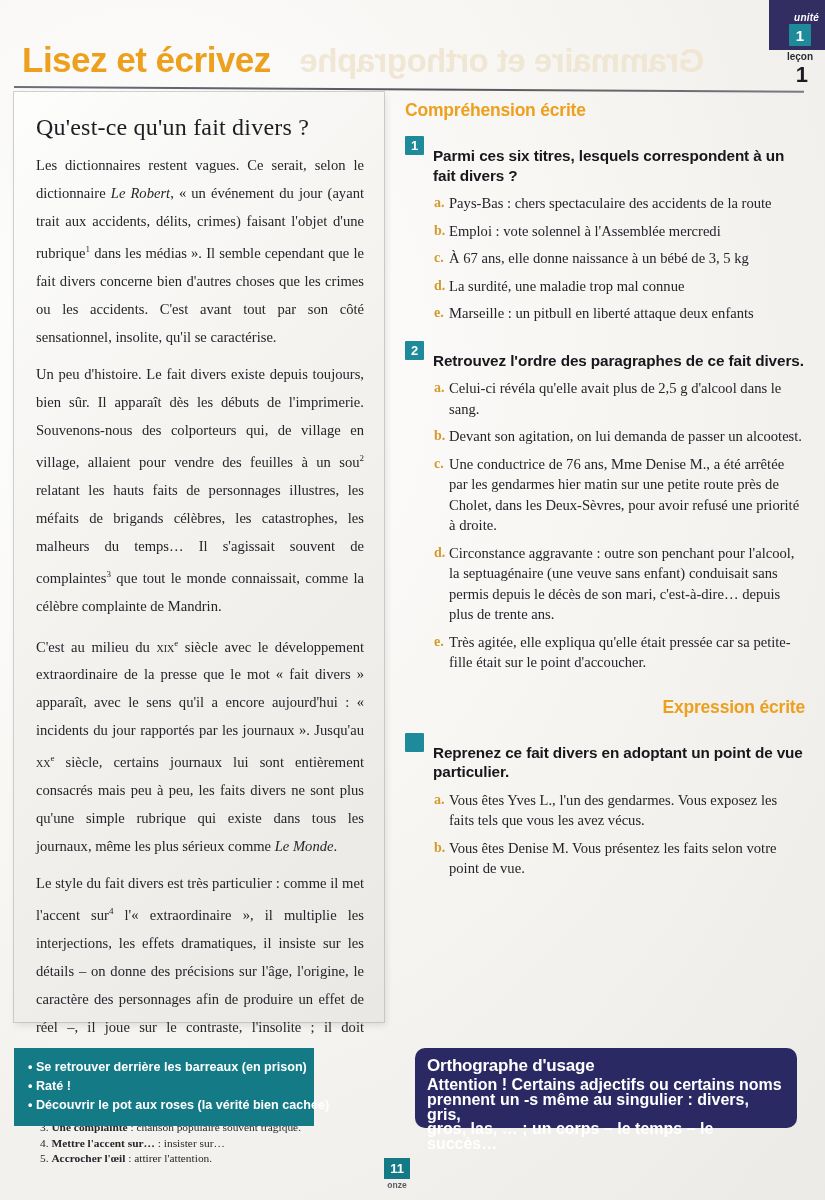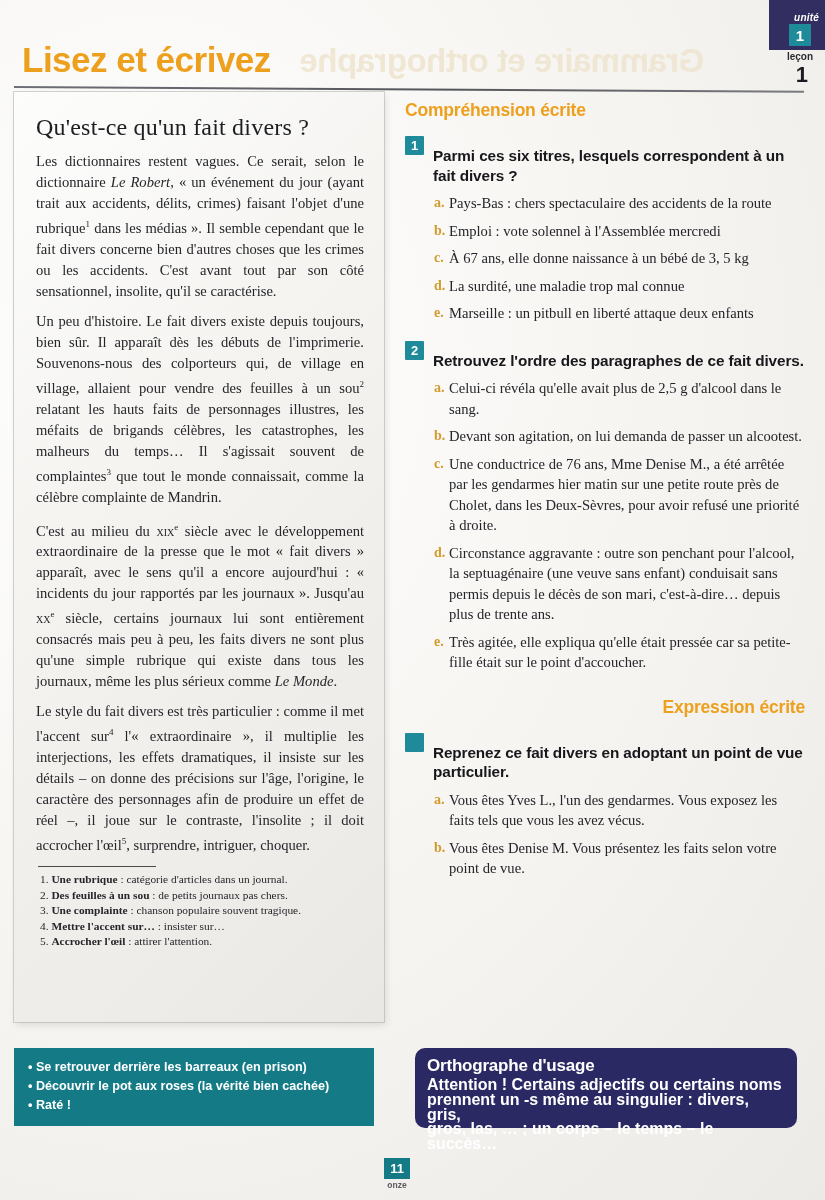--- a/index.html
+++ b/index.html
@@ -74,21 +74,21 @@
     box-sizing:border-box;
   }
   .art-h1{
     font-family:"Liberation Serif", serif;
     font-size:24px;color:#1e1e22;
     margin:4px 0 10px 0;font-weight:normal;
     letter-spacing:.2px;
   }
   .art-p{
     font-family:"Liberation Serif", serif;
-    font-size:14.6px;line-height:21px;
+    font-size:14.6px;line-height:28px;
     color:#25252a;text-align:justify;
     margin:0 0 9px 0;
     hyphens:auto;
   }
   .art-p i{font-style:italic;}
   .art-p sup{font-size:9px;vertical-align:super;}
   .sc{font-variant:small-caps;}
   .fn-rule{
     width:118px;height:1px;background:#4a4a4e;margin:10px 0 5px 2px;
   }
@@ -127,21 +127,21 @@
     color:#d39b2c;font-size:14px;font-weight:bold;
     font-family:"Liberation Serif", serif;
     line-height:20.5px;
   }
   .item-tx{
     font-family:"Liberation Serif", serif;
     font-size:14.6px;line-height:20.5px;color:#24242a;
   }
   
   .teal-box{
-    position:absolute;left:14px;top:1048px;width:360px;height:78px;
+    position:absolute;left:14px;top:1048px;width:300px;height:78px;
     background:#147a86;
     padding:10px 14px;box-sizing:border-box;
   }
   .teal-li{
     color:#ffffff;font-size:12.6px;font-weight:bold;
     line-height:19px;white-space:nowrap;
   }
   .teal-li::before{content:"• ";}
   .navy-box{
     position:absolute;left:415px;top:1048px;width:382px;height:80px;
@@ -273,22 +273,22 @@
       </li>
       <li class="item">
         <span class="item-ltr">b.</span>
         <span class="item-tx">Vous êtes Denise M. Vous présentez les faits selon votre point de vue.</span>
       </li>
     </ul>
   </div>
 
   <div class="teal-box">
     <div class="teal-li">Se retrouver derrière les barreaux (en prison)</div>
+    <div class="teal-li">Raté !</div>
     <div class="teal-li">Découvrir le pot aux roses (la vérité bien cachée)</div>
-    <div class="teal-li">Raté !</div>
   </div>
 
   <div class="navy-box">
     <div class="navy-h">Orthographe d'usage</div>
     <div class="navy-t">Attention ! Certains adjectifs ou certains noms</div>
     <div class="navy-t">prennent un -s même au singulier : divers, gris,</div>
     <div class="navy-t">gros, las, … ; un corps – le temps – le succès…</div>
   </div>
 
   <div class="pagenum-box">11</div>

